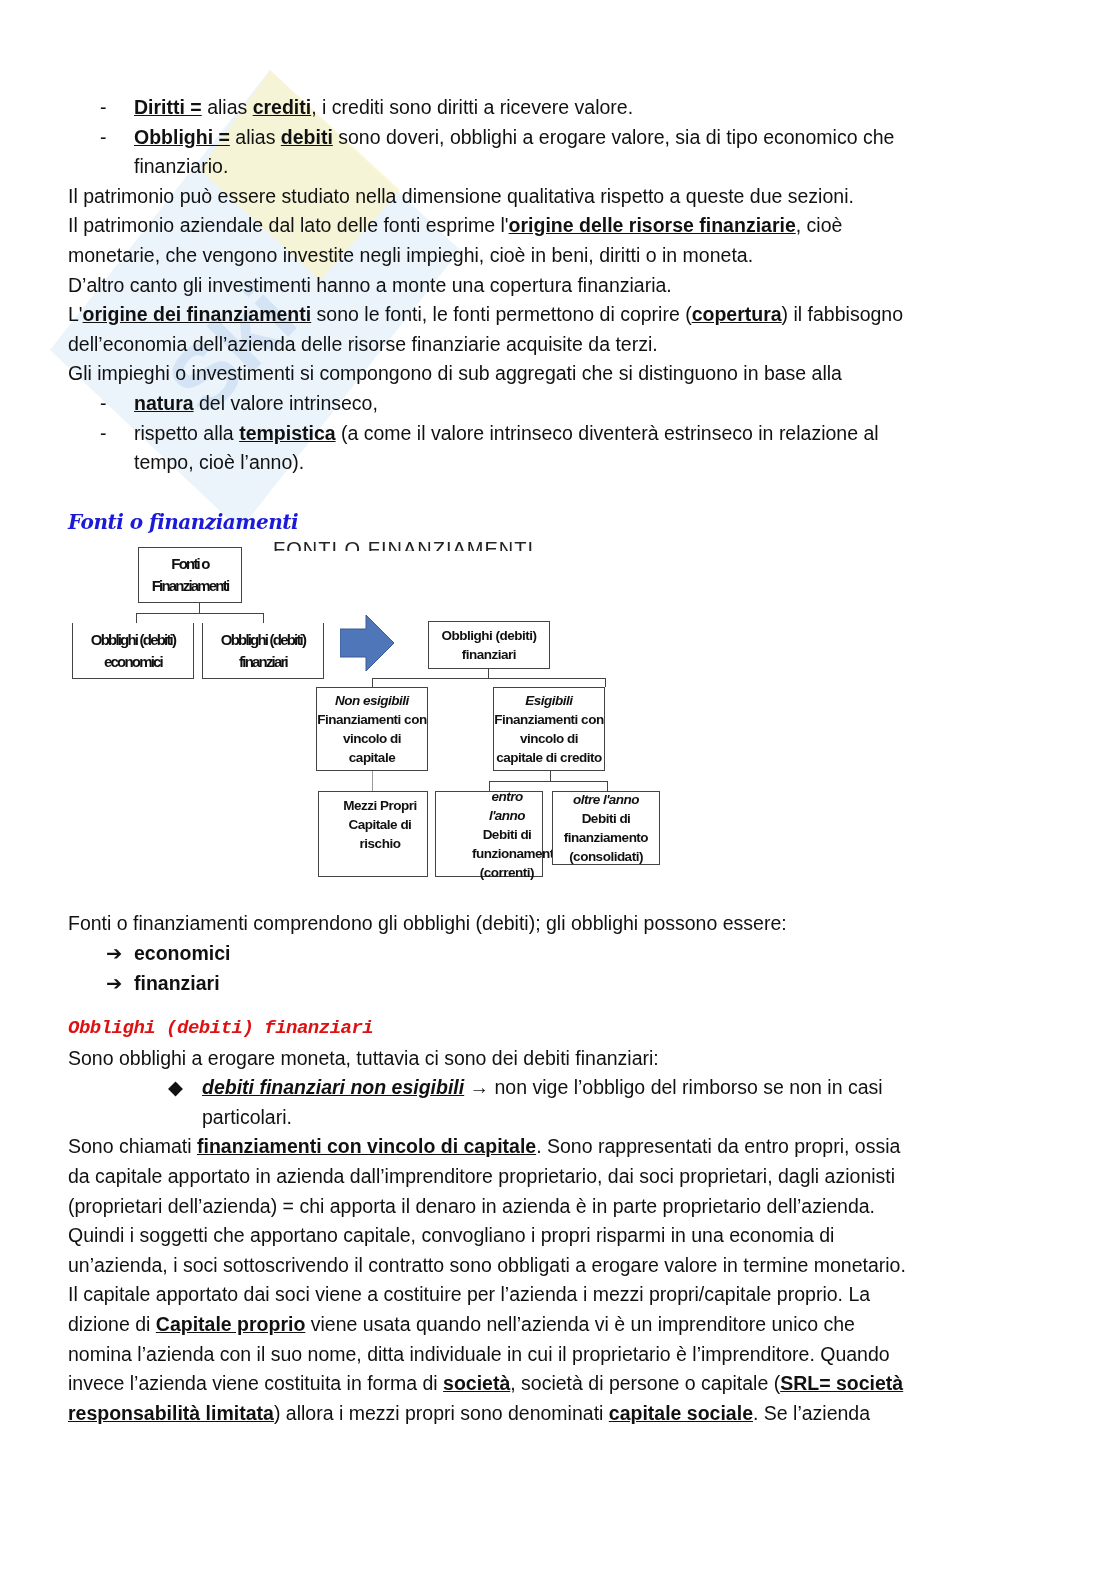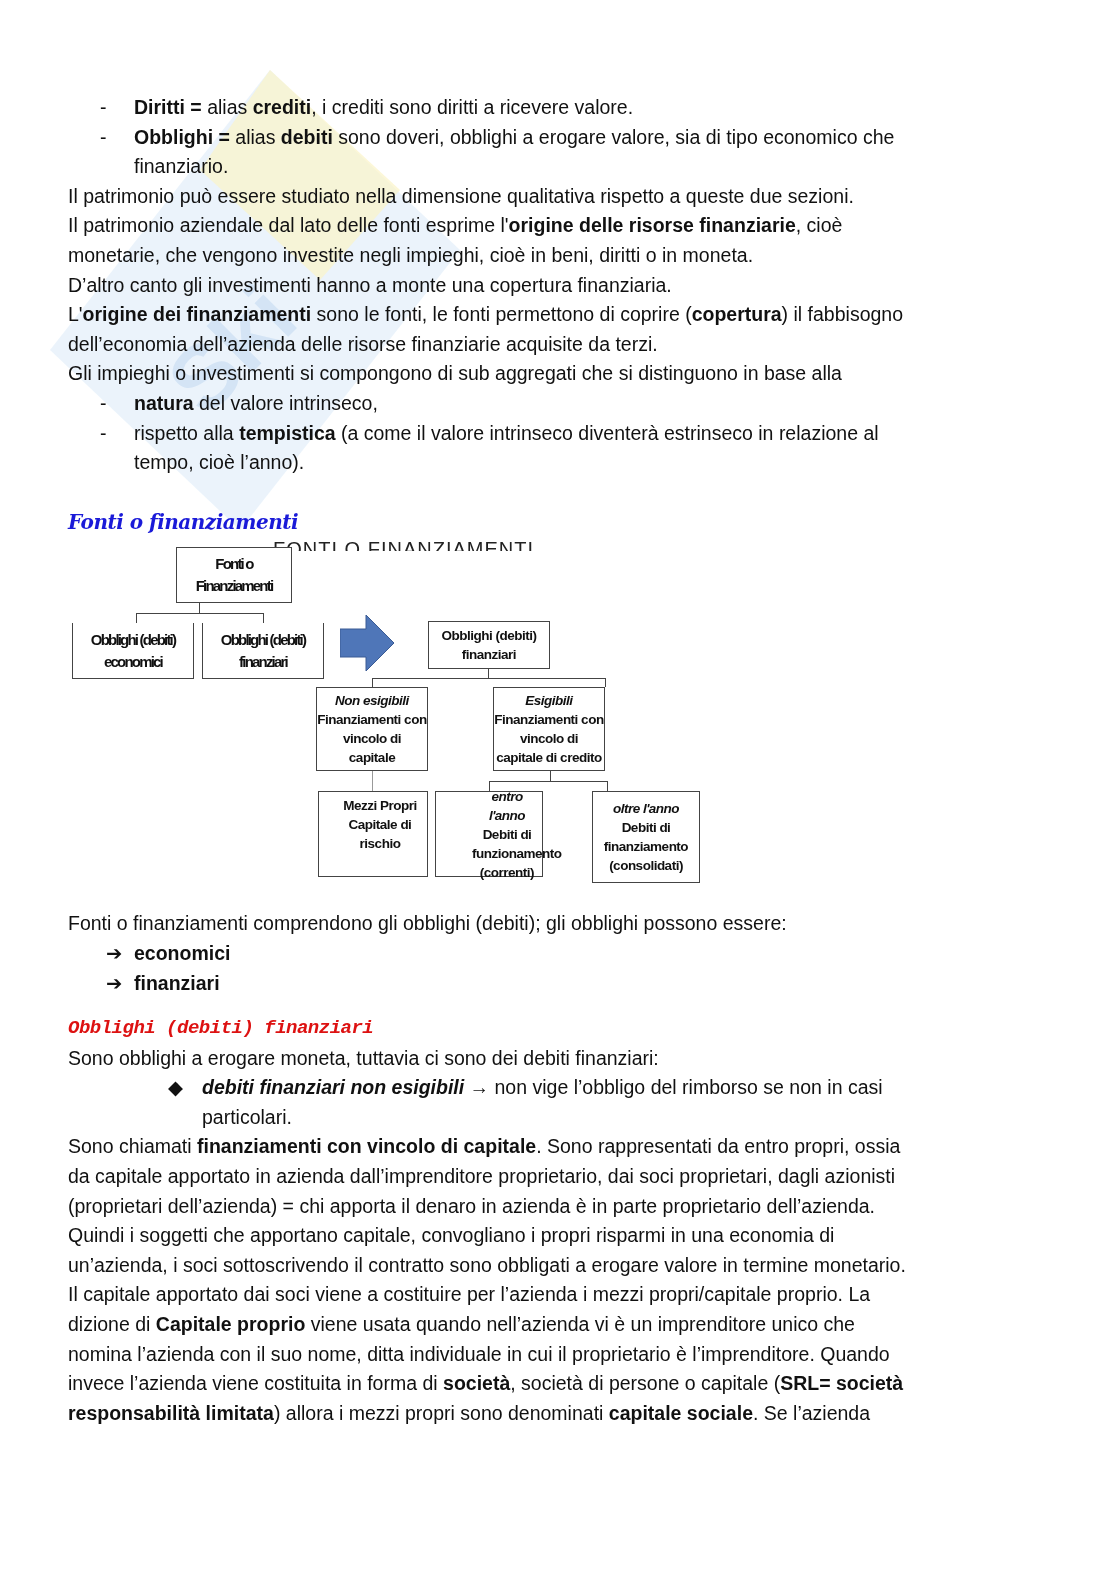--- a/index.html
+++ b/index.html
@@ -3,21 +3,21 @@
 <meta charset="utf-8">
 <style>
   html, body { margin: 0; padding: 0; background: #ffffff; }
   body { width: 1118px; height: 1579px; position: relative; overflow: hidden;
          font-family: "Liberation Sans", sans-serif; color: #111; }
   .watermark { position: absolute; left: 20px; top: 20px; width: 480px; height: 520px; pointer-events: none; }
   .page { position: absolute; left: 68px; top: 93px; width: 980px; font-size: 19.5px; line-height: 29.6px; }
   .line { white-space: nowrap; position: relative; }
   .ind { padding-left: 66px; }
   .dash { position: absolute; left: 32px; }
-  b { font-weight: bold; }
+  b { font-weight: bold; text-decoration: underline; }
   .h-blue { font-family: "DejaVu Serif", serif; font-style: italic; font-weight: bold; color: #1a1ad8;
             font-size: 20px; letter-spacing: -0.5px; margin-top: 30px; margin-bottom: 10px; }
   .h-red { font-family: Liberation Mono, monospace; font-style: italic; font-weight: bold; color: #dd1111;
            font-size: 19px; letter-spacing: -0.5px; margin-top: 16px; }
   .diagram { position: relative; width: 620px; height: 340px; margin-left: -8px; }
   .box { position: absolute; border: 1.2px solid #444; background: #fff; text-align: center;
          font-family: "Liberation Sans", sans-serif; font-size: 13.5px; line-height: 19px; font-weight: bold;
          box-sizing: border-box; display: flex; flex-direction: column; justify-content: center; letter-spacing: -0.5px; }
   .box.tight { letter-spacing: -1.8px; font-size: 15px; line-height: 22px; }
   .box i { font-style: italic; }
@@ -66,21 +66,21 @@
   <div class="line ind">
     <span class="dash">-</span><span>rispetto alla </span><b>tempistica</b><span> (a come il valore intrinseco diventerà estrinseco in relazione al</span>
   </div>
   <div class="line ind">tempo, cioè l’anno).</div>
 
   <div class="h-blue">Fonti o finanziamenti</div>
 
   <div class="diagram">
     <div class="cut-title">FONTI O FINANZIAMENTI</div>
 
-    <div class="box tight" style="left:78px; top:0px; width:116px; height:56px;margin-left:38px;">
+    <div class="box tight" style="left:78px; top:0px; width:104px; height:56px;">
       <div>Fonti o</div>
         <div>Finanziamenti</div>
     </div>
     <div class="ln" style="left:139px; top:56px; width:1px; height:10px;"></div>
     <div class="ln" style="left:76px; top:66px; width:127px; height:1px;"></div>
     <div class="ln" style="left:76px; top:66px; width:1px; height:10px;"></div>
     <div class="ln" style="left:203px; top:66px; width:1px; height:10px;"></div>
 
     <div class="box tight" style="left:12px; top:76px; width:122px; height:56px; border-top:none;">
       <div>Obblighi (debiti)</div>
@@ -126,21 +126,21 @@
     <div class="box" style="left:258px; top:244px; width:110px; height:86px; justify-content:flex-start; padding-top:4px;padding-left:14px;">
       <div>Mezzi Propri</div>
         <div>Capitale di rischio</div>
     </div>
     <div class="box" style="left:375px; top:244px; width:108px; height:86px;padding-left:36px;">
       <i class="n" style="font-weight:bold;">entro l'anno</i>
         <div>Debiti di</div>
         <div>funzionamento</div>
         <div>(correnti)</div>
     </div>
-    <div class="box" style="left:492px; top:244px; width:108px; height:92px;margin-left:40px;">
+    <div class="box" style="left:492px; top:244px; width:108px; height:74px;">
       <i>oltre l'anno</i>
         <div>Debiti di</div>
         <div>finanziamento</div>
         <div>(consolidati)</div>
     </div>
   </div>
 
   <div class="line" style="margin-top:22px;">Fonti o finanziamenti comprendono gli obblighi (debiti); gli obblighi possono essere:</div>
   <div class="line arrow-line">
     <span class="ar">➔</span><span class="tx">economici</span>

